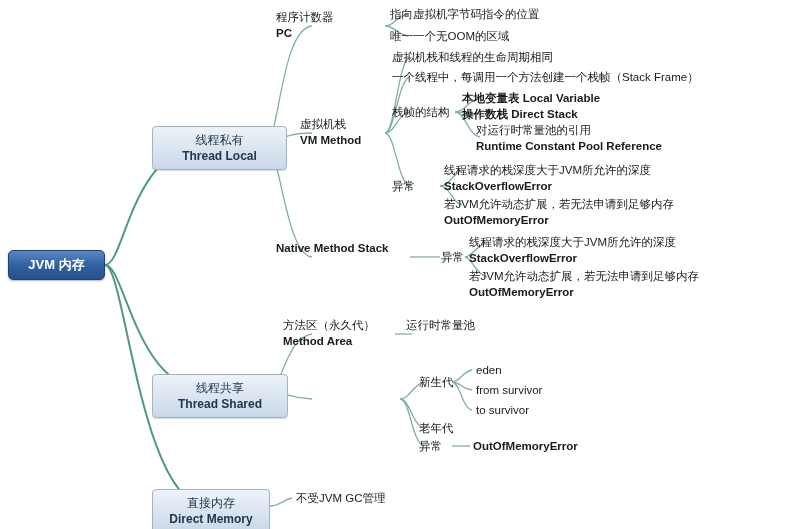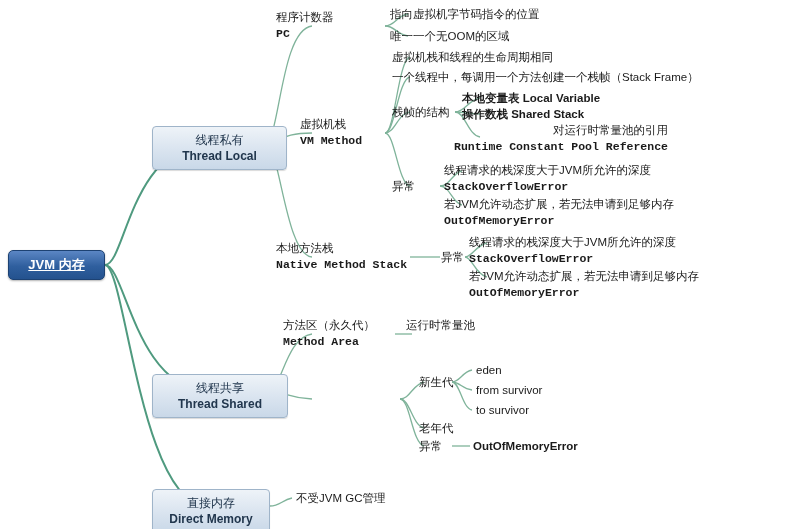--- a/index.html
+++ b/index.html
@@ -34,21 +34,20 @@
     background: linear-gradient(to bottom, #5b86c4 0%, #2f5f9e 55%, #24528e 100%);
     border: 1px solid #1d4273;
     border-radius: 5px;
     color: #ffffff;
     font-size: 13px;
     font-weight: bold;
     text-align: center;
     line-height: 1.2;
     padding: 6px 10px;
     box-shadow: 0 1px 2px rgba(0,0,0,0.3);
-    text-decoration: underline;
   }
   
   .l1-node {
     background: linear-gradient(to bottom, #eef3f8 0%, #dbe5f0 50%, #c9d8e8 100%);
     border: 1px solid #9fb4c9;
     border-radius: 4px;
     color: #21364d;
     font-size: 12px;
     text-align: center;
     padding: 5px 8px;
@@ -71,21 +70,20 @@
     font-size: 11.5px;
     line-height: 1.35;
     white-space: nowrap;
   }
   .txt-node .cn {
     display: block;
   }
   .txt-node .en {
     display: block;
     font-weight: bold;
-    font-family: Liberation Mono, monospace;
   }
   .txt-node.single {
     white-space: nowrap;
   }
   .bold {
     font-weight: bold;
   }
 </style>
 </head>
 <body>
@@ -168,38 +166,37 @@
 
   <div class="node txt-node" style="left:276px; top:117px;margin-left:24px;">
     <span class="cn">虚拟机栈</span>
     <span class="en">VM Method</span>
   </div>
   <div class="node txt-node single" style="left:392px; top:50px;">虚拟机栈和线程的生命周期相同</div>
   <div class="node txt-node single" style="left:392px; top:70px;">一个线程中，每调用一个方法创建一个栈帧（Stack Frame）</div>
 
   <div class="node txt-node single" style="left:392px; top:105px;">栈帧的结构</div>
   <div class="node txt-node single bold" style="left:462px; top:91px;">本地变量表 Local Variable</div>
-  <div class="node txt-node single bold" style="left:462px; top:107px;">操作数栈 Shared Stack</div>
-  <div class="node txt-node" style="left:454px; top:123px;text-align:right;">
+  <div class="node txt-node single bold" style="left:462px; top:107px;">操作数栈 Direct Stack</div>
+  <div class="node txt-node" style="left:476px; top:123px;">
     <span class="cn">对运行时常量池的引用</span>
     <span class="en">Runtime Constant Pool Reference</span>
   </div>
 
   <div class="node txt-node single" style="left:392px; top:179px;">异常</div>
   <div class="node txt-node" style="left:444px; top:163px;">
     <span class="cn">线程请求的栈深度大于JVM所允许的深度</span>
     <span class="en">StackOverflowError</span>
   </div>
   <div class="node txt-node" style="left:444px; top:197px;">
     <span class="cn">若JVM允许动态扩展，若无法申请到足够内存</span>
     <span class="en">OutOfMemoryError</span>
   </div>
 
   <div class="node txt-node" style="left:276px; top:241px;">
-    <span class="cn">本地方法栈</span>
     <span class="en">Native Method Stack</span>
   </div>
   <div class="node txt-node single" style="left:441px; top:250px;">异常</div>
   <div class="node txt-node" style="left:469px; top:235px;">
     <span class="cn">线程请求的栈深度大于JVM所允许的深度</span>
     <span class="en">StackOverflowError</span>
   </div>
   <div class="node txt-node" style="left:469px; top:269px;">
     <span class="cn">若JVM允许动态扩展，若无法申请到足够内存</span>
     <span class="en">OutOfMemoryError</span>

